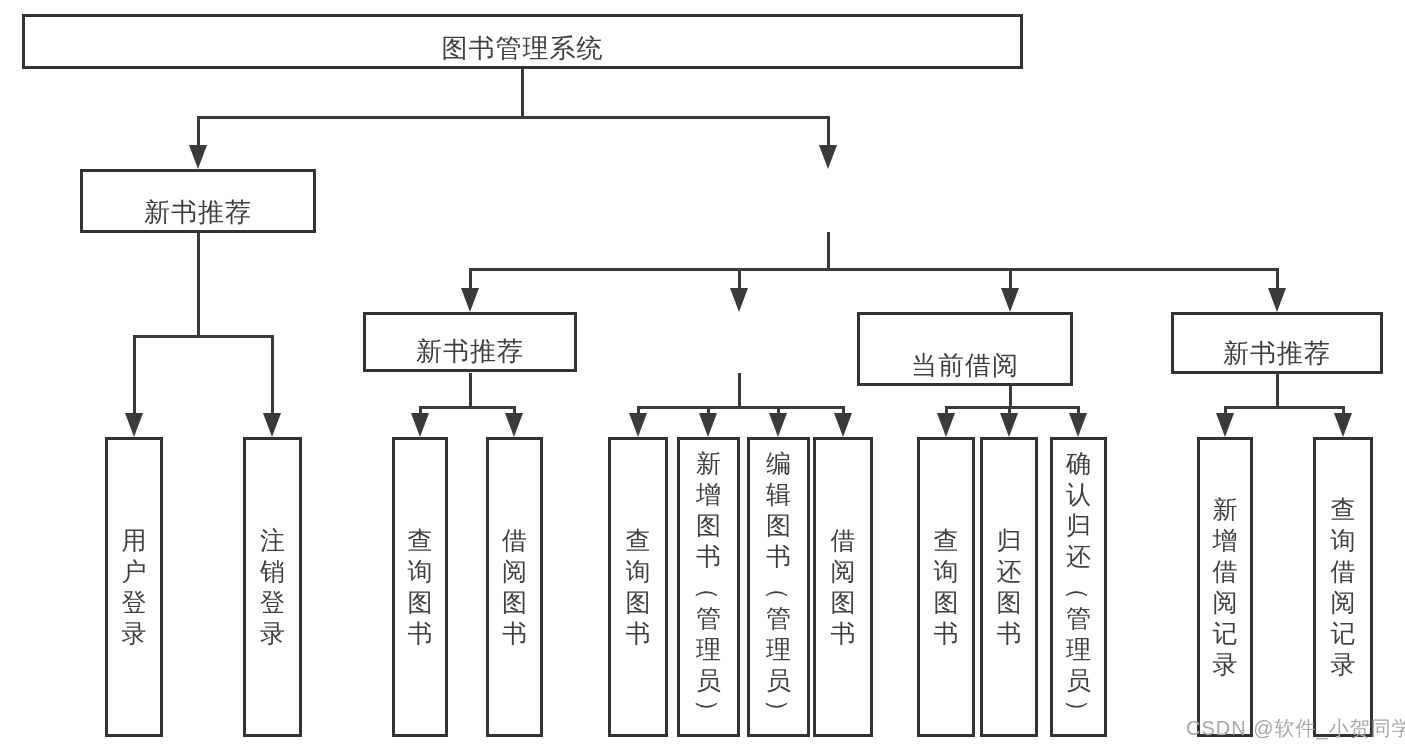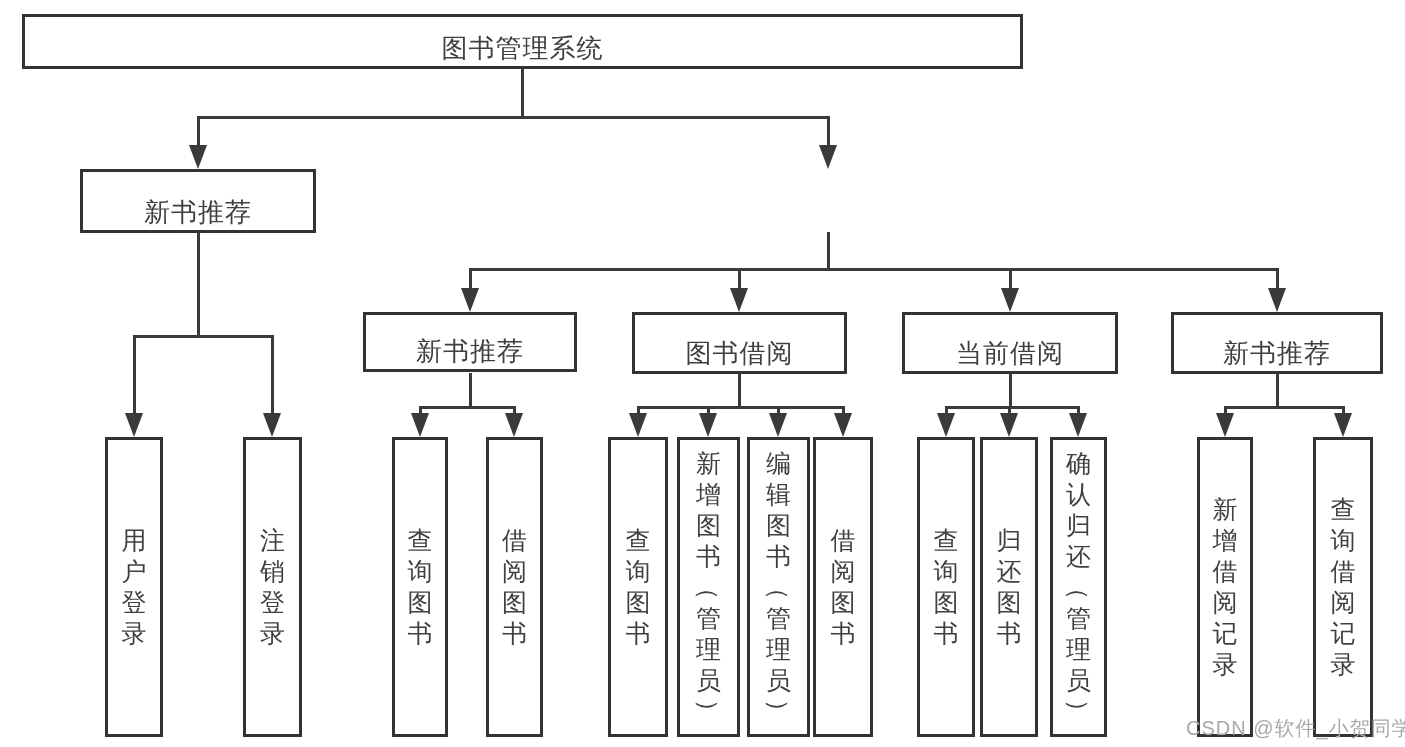--- a/index.html
+++ b/index.html
@@ -118,24 +118,21 @@
     <div class="arrow-head" style="left: 1334px; top: 413px;"></div>
     <div class="node h" style="left: 22px; top: 14px; width: 1001px; height: 55px;">
       <span class="hlabel">图书管理系统</span>
     </div>
     <div class="node h" style="left: 80px; top: 169px; width: 236px; height: 64px;">
       <span class="hlabel">新书推荐</span>
     </div>
     <div class="node h" style="left: 363px; top: 312px; width: 214px; height: 60px;">
       <span class="hlabel">新书推荐</span>
     </div>
-    <div class="node h" style="left: 632px; top: 312px; width: 215px; height: 62px;">
-      <span class="hlabel">图书借阅</span>
-    </div>
-    <div class="node h" style="left: 902px; top: 312px; width: 216px; height: 62px;">
+    <div class="node h" style="left: 857px; top: 312px; width: 216px; height: 74px;">
       <span class="hlabel">当前借阅</span>
     </div>
     <div class="node h" style="left: 1171px; top: 312px; width: 212px; height: 62px;">
       <span class="hlabel">新书推荐</span>
     </div>
     <div class="node v" style="left: 105px; top: 437px; width: 58px; height: 300px;">
       <div class="vchar">用</div>
       <div class="vchar">户</div>
       <div class="vchar">登</div>
       <div class="vchar">录</div>

